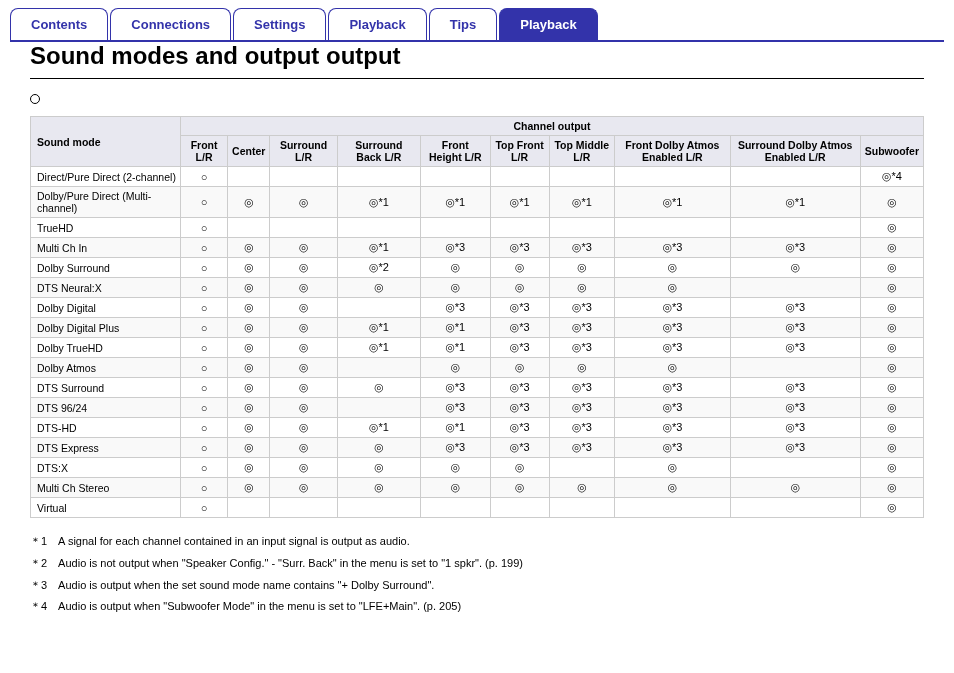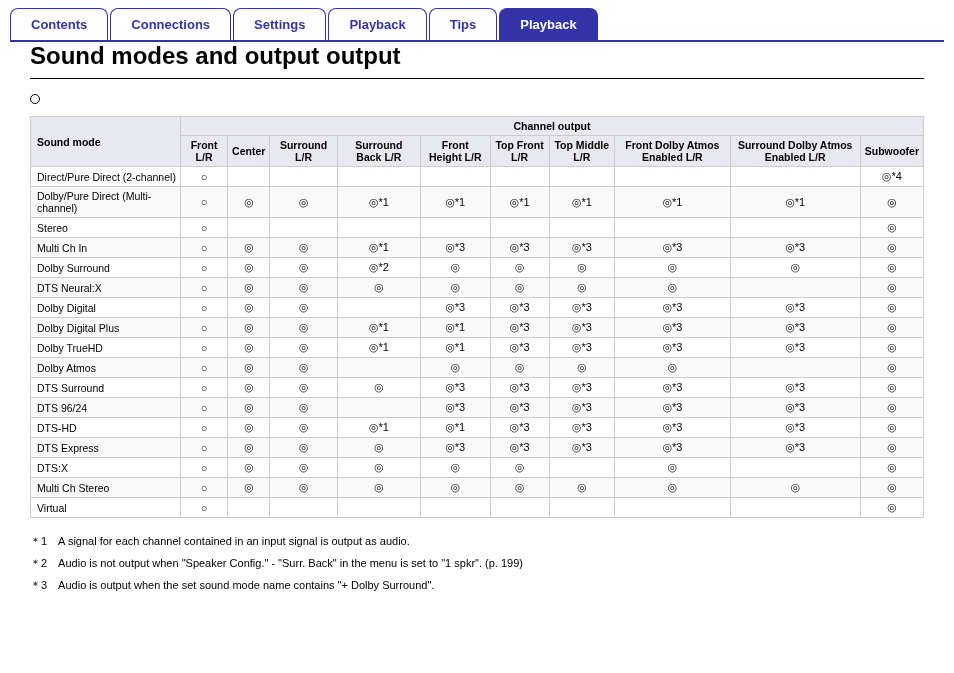--- a/index.html
+++ b/index.html
@@ -111,21 +111,21 @@
             <td style="font-size: 11px;">◎</td>
             <td style="font-size: 11px;">◎*1</td>
             <td style="font-size: 11px;">◎*1</td>
             <td style="font-size: 11px;">◎*1</td>
             <td style="font-size: 11px;">◎*1</td>
             <td style="font-size: 11px;">◎*1</td>
             <td style="font-size: 11px;">◎*1</td>
             <td style="font-size: 11px;">◎</td>
           </tr>
           <tr>
-            <td class="col-soundmode">Stereo</td>
+            <td class="col-soundmode">TrueHD</td>
             <td style="font-size: 11px;">○</td>
             <td style="font-size: 11px;"></td>
             <td style="font-size: 11px;"></td>
             <td style="font-size: 11px;"></td>
             <td style="font-size: 11px;"></td>
             <td style="font-size: 11px;"></td>
             <td style="font-size: 11px;"></td>
             <td style="font-size: 11px;"></td>
             <td style="font-size: 11px;"></td>
             <td style="font-size: 11px;">◎</td>
@@ -313,14 +313,15 @@
             <td style="font-size: 11px;">◎</td>
           </tr>
         </tbody>
     </table>
   </div>
 
   <div class="footnotes" id="footnotes-container">
   <p>＊1　A signal for each channel contained in an input signal is output as audio.</p>
       <p>＊2　Audio is not output when "Speaker Config." - "Surr. Back" in the menu is set to "1 spkr".  (p. 199)</p>
       <p>＊3　Audio is output when the set sound mode name contains "+ Dolby Surround".</p>
+      <p>＊4　Audio is output when "Subwoofer Mode" in the menu is set to "LFE+Main".  (p. 205)</p>
     </div>
 </div>
 
 </body></html>

